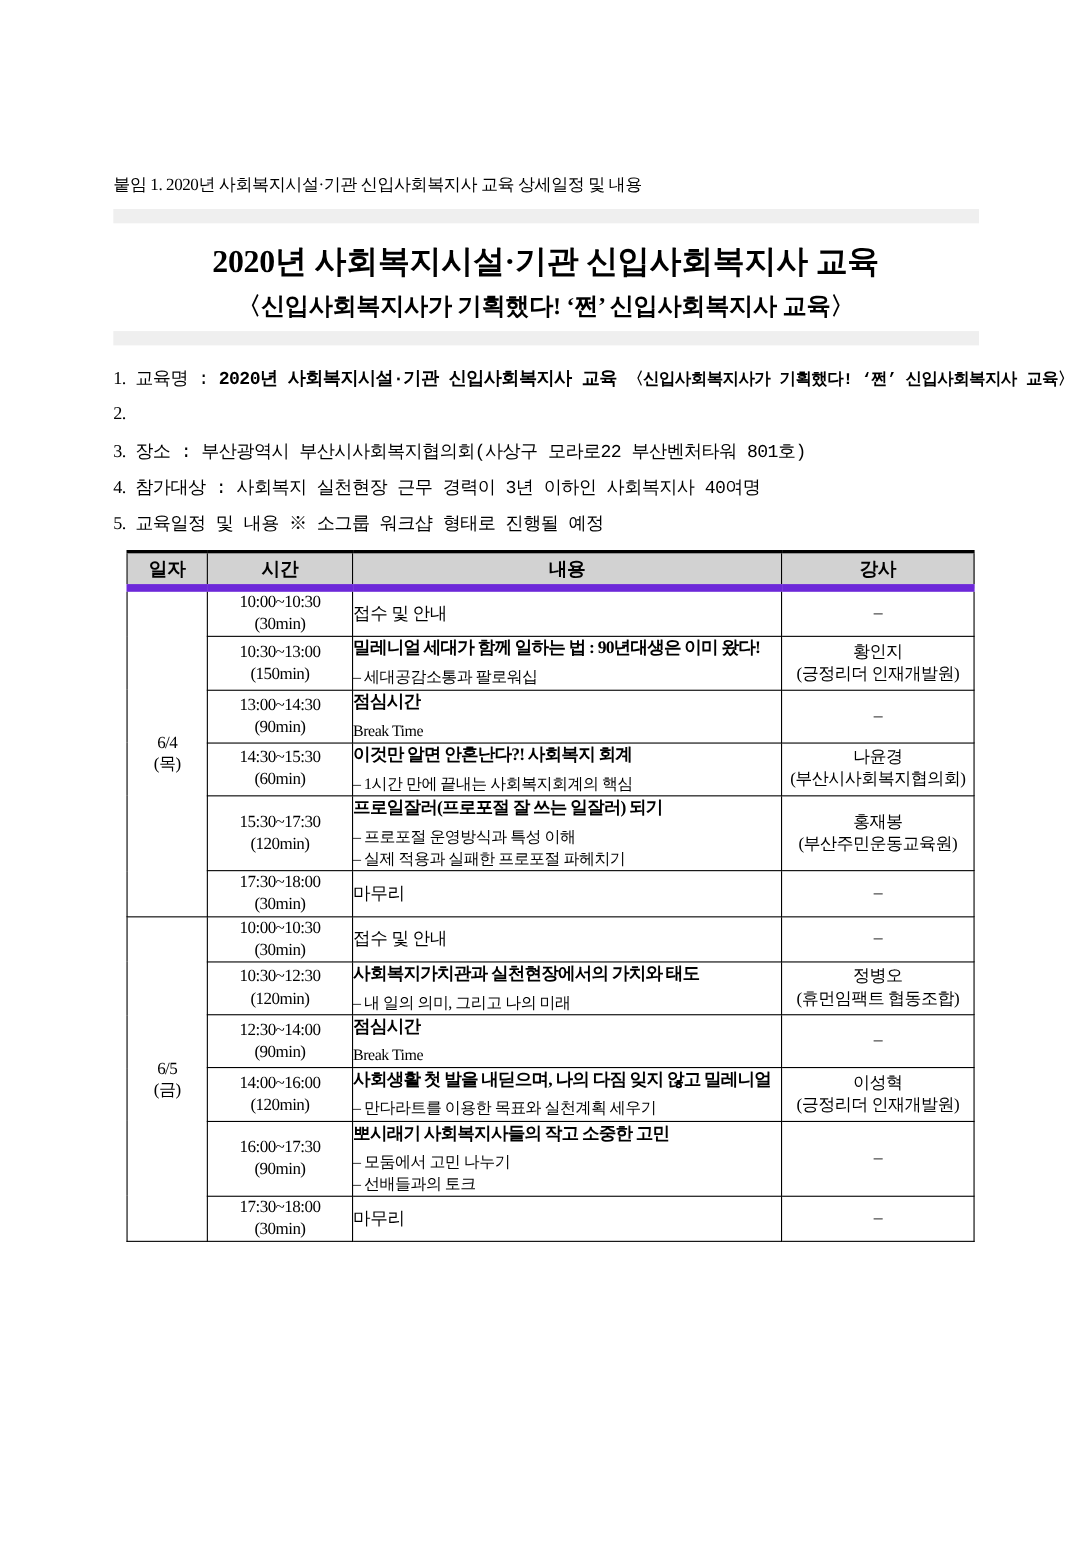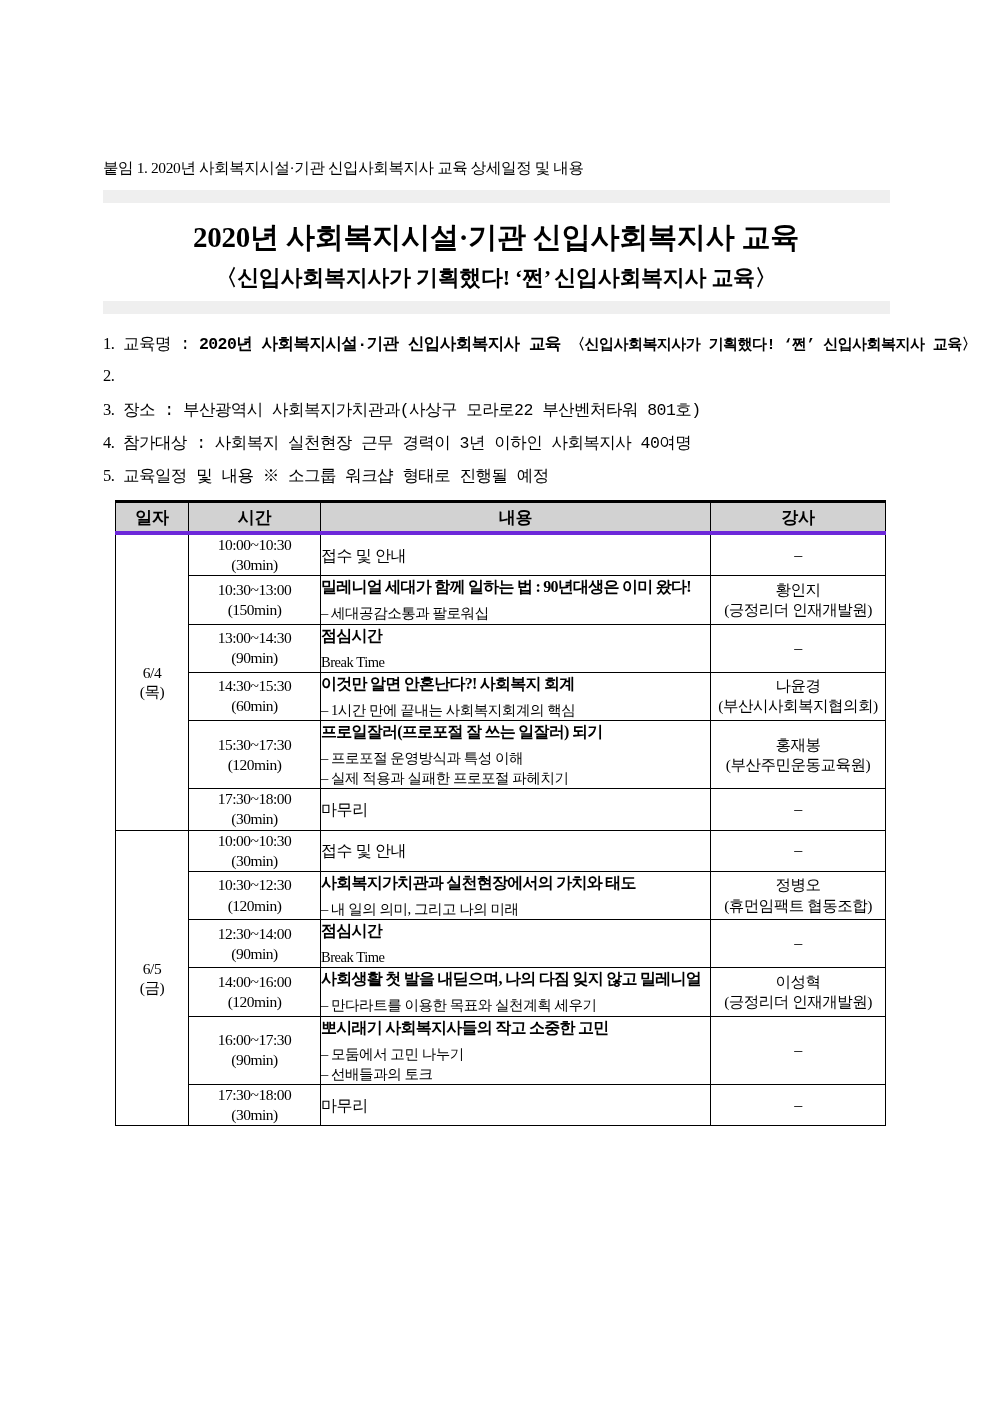--- a/index.html
+++ b/index.html
@@ -112,21 +112,21 @@
     vertical-align: middle;
   }
   table.sched thead th {
     background: #d2d2d2;
     height: 28px;
     font-size: 17px;
     font-weight: bold;
     text-align: center;
     letter-spacing: -0.3px;
     border-top: 3px solid #000000;
-    border-bottom: 4px solid #6d28d9;
+    border-bottom: 7px solid #6d28d9;
     margin-top: 44px;
   }
   table.sched tbody td {
     font-size: 15.5px;
     letter-spacing: -0.5px;
   }
   td.date-cell {
     text-align: center;
     font-size: 16px;
     line-height: 1.25;
@@ -190,21 +190,21 @@
   <div class="info-list" id="info-list">
       <div class="info-row">
         <span class="info-num">1.</span>
         <span class="info-text"><span>교육명 : </span><span class="em">2020년 사회복지시설·기관 신입사회복지사 교육 </span><span class="em-small">〈신입사회복지사가 기획했다! ‘쩐’ 신입사회복지사 교육〉</span></span>
       </div>
       <div class="info-row">
         <span class="info-num">2.</span>
       </div>
       <div class="info-row">
         <span class="info-num">3.</span>
-        <span class="info-text"><span>장소 : </span><span>부산광역시 사회복지가치관과(사상구 모라로22 부산벤처타워 801호)</span></span>
+        <span class="info-text"><span>장소 : </span><span>부산광역시 부산시사회복지협의회(사상구 모라로22 부산벤처타워 801호)</span></span>
       </div>
       <div class="info-row">
         <span class="info-num">4.</span>
         <span class="info-text"><span>참가대상 : </span><span>사회복지 실천현장 근무 경력이 3년 이하인 사회복지사 40여명</span></span>
       </div>
       <div class="info-row">
         <span class="info-num">5.</span>
         <span class="info-text"><span>교육일정 및 내용 </span><span>※ 소그룹 워크샵 형태로 진행될 예정</span></span>
       </div>
     </div>

